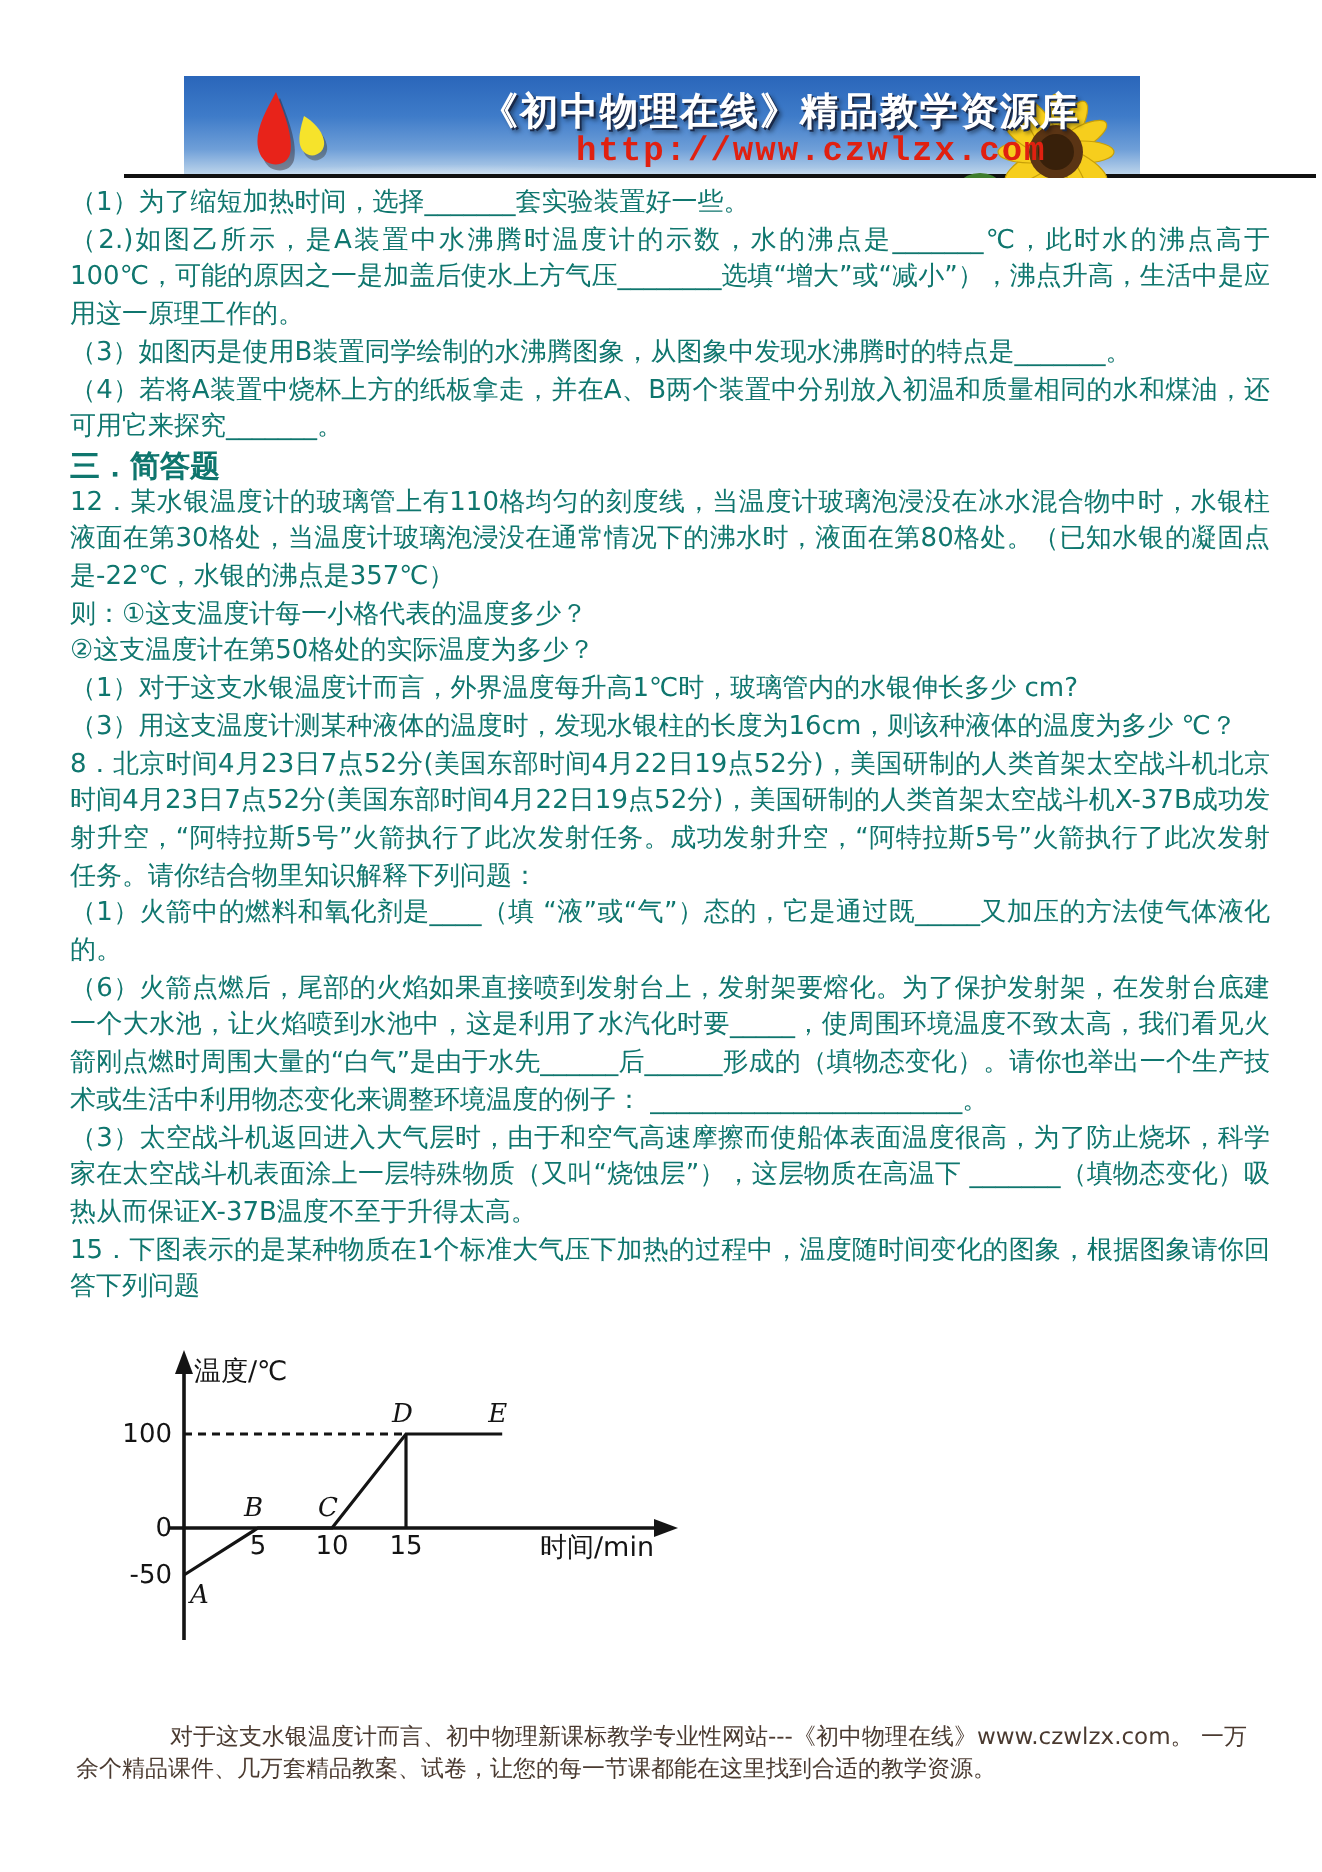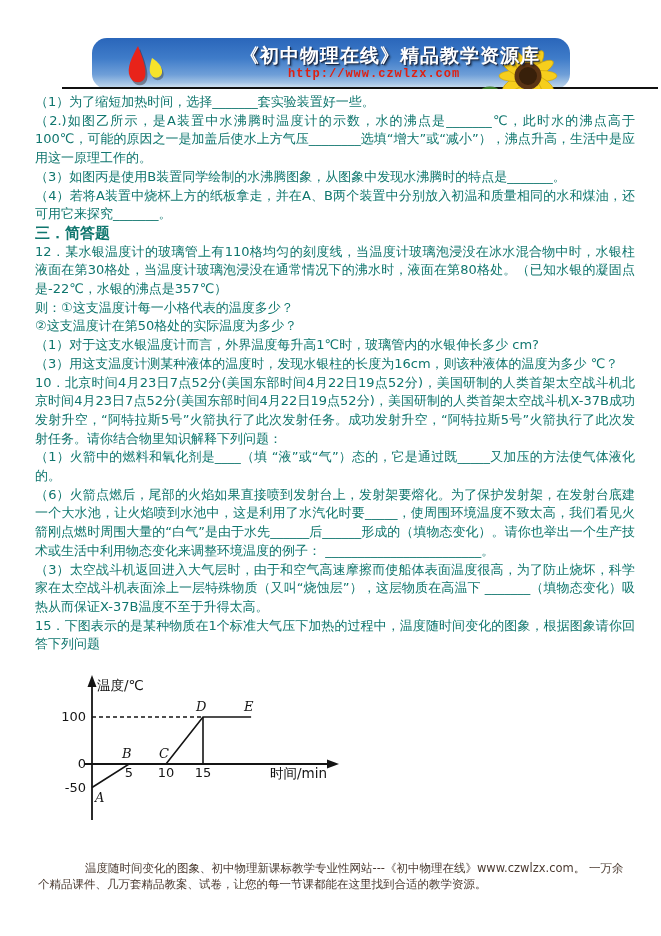--- a/index.html
+++ b/index.html
@@ -1,28 +1,28 @@
 <!DOCTYPE html>
 <html><head>
 <meta charset="utf-8">
 <style>
   html,body{margin:0;padding:0;background:#fff;}
   body{width:661px;height:936px;font-family:"DejaVu Sans",sans-serif;}
   .page{position:relative;width:661px;height:936px;background:#ffffff;overflow:hidden;}
 
   
   .banner{position:absolute;left:92px;top:38px;width:478px;height:51px;overflow:hidden;
-    background:linear-gradient(180deg,#2a66ba 0%,#3f7cc9 40%,#6f9fd8 72%,#c9ddee 100%);border-radius:15px;}
+    background:linear-gradient(180deg,#2a66ba 0%,#3f7cc9 40%,#6f9fd8 72%,#c9ddee 100%);}
   .banner::after{content:"";position:absolute;left:0;right:0;bottom:-10px;height:24px;
     background:radial-gradient(ellipse 55% 100% at 28% 100%,rgba(255,255,255,.95),rgba(255,255,255,0) 70%),
                radial-gradient(ellipse 45% 90% at 68% 100%,rgba(255,255,255,.75),rgba(255,255,255,0) 70%);}
   .banner-title{position:absolute;left:148px;top:5px;color:#ffffff;font-weight:bold;font-size:19px;
     letter-spacing:1px;text-shadow:1px 1px 0 #1a2a4a,2px 2px 2px rgba(0,0,0,.45);white-space:nowrap;z-index:3;}
   .banner-url{position:absolute;left:196px;top:29px;color:#e02010;font-family:"Liberation Mono",monospace;
-    font-weight:bold;font-size:12px;letter-spacing:1px;white-space:nowrap;z-index:3;}
+    font-weight:bold;font-size:17px;letter-spacing:1px;white-space:nowrap;z-index:3;}
   .banner-logo{position:absolute;left:28px;top:6px;z-index:2;}
   .banner-flower{position:absolute;right:2px;bottom:-8px;z-index:2;}
   .header-rule{position:absolute;left:62px;top:87px;width:596px;height:2px;background:#111;}
 
   
   .content{position:absolute;left:35px;top:93px;width:600px;color:#0f766e;
     font-size:13px;line-height:18.7px;text-align:justify;z-index:1;}
   .content p{margin:0;}
   .content p.bold{font-weight:bold;font-size:15px;}
 
@@ -77,21 +77,21 @@
       <p>（1）为了缩短加热时间，选择_______套实验装置好一些。</p>
       <p>（2.)如图乙所示，是A装置中水沸腾时温度计的示数，水的沸点是_______℃，此时水的沸点高于100℃，可能的原因之一是加盖后使水上方气压________选填“增大”或“减小”），沸点升高，生活中是应用这一原理工作的。</p>
       <p>（3）如图丙是使用B装置同学绘制的水沸腾图象，从图象中发现水沸腾时的特点是_______。</p>
       <p>（4）若将A装置中烧杯上方的纸板拿走，并在A、B两个装置中分别放入初温和质量相同的水和煤油，还可用它来探究_______。</p>
       <p class="bold">三．简答题</p>
       <p>12．某水银温度计的玻璃管上有110格均匀的刻度线，当温度计玻璃泡浸没在冰水混合物中时，水银柱液面在第30格处，当温度计玻璃泡浸没在通常情况下的沸水时，液面在第80格处。（已知水银的凝固点是-22℃，水银的沸点是357℃）</p>
       <p>则：①这支温度计每一小格代表的温度多少？</p>
       <p>②这支温度计在第50格处的实际温度为多少？</p>
       <p>（1）对于这支水银温度计而言，外界温度每升高1℃时，玻璃管内的水银伸长多少 cm?</p>
       <p>（3）用这支温度计测某种液体的温度时，发现水银柱的长度为16cm，则该种液体的温度为多少 ℃？</p>
-      <p>10．北京时间4月23日7点52分(美国东部时间4月22日19点52分)，美国研制的人类首架太空战斗机北京时间4月23日7点52分(美国东部时间4月22日19点52分)，美国研制的人类首架太空战斗机X-37B成功发射升空，“阿特拉斯5号”火箭执行了此次发射任务。成功发射升空，“阿特拉斯5号”火箭执行了此次发射任务。请你结合物里知识解释下列问题：</p>
+      <p>8．北京时间4月23日7点52分(美国东部时间4月22日19点52分)，美国研制的人类首架太空战斗机北京时间4月23日7点52分(美国东部时间4月22日19点52分)，美国研制的人类首架太空战斗机X-37B成功发射升空，“阿特拉斯5号”火箭执行了此次发射任务。成功发射升空，“阿特拉斯5号”火箭执行了此次发射任务。请你结合物里知识解释下列问题：</p>
       <p>（1）火箭中的燃料和氧化剂是____（填 “液”或“气”）态的，它是通过既_____又加压的方法使气体液化的。</p>
       <p>（6）火箭点燃后，尾部的火焰如果直接喷到发射台上，发射架要熔化。为了保护发射架，在发射台底建一个大水池，让火焰喷到水池中，这是利用了水汽化时要_____，使周围环境温度不致太高，我们看见火箭刚点燃时周围大量的“白气”是由于水先______后______形成的（填物态变化）。请你也举出一个生产技术或生活中利用物态变化来调整环境温度的例子： ________________________。</p>
       <p>（3）太空战斗机返回进入大气层时，由于和空气高速摩擦而使船体表面温度很高，为了防止烧坏，科学家在太空战斗机表面涂上一层特殊物质（又叫“烧蚀层”），这层物质在高温下 _______（填物态变化）吸热从而保证X-37B温度不至于升得太高。</p>
       <p>15．下图表示的是某种物质在1个标准大气压下加热的过程中，温度随时间变化的图象，根据图象请你回答下列问题</p>
     </div>
 
   <div class="chart-block">
     <svg id="chart-svg" width="320" height="150" viewBox="0 0 320 150">
         <rect x="0" y="0" width="320" height="150" fill="#ffffff"></rect>
         <line x1="52" y1="43" x2="163" y2="43" stroke="#141414" stroke-width="1.6" stroke-dasharray="4,3"></line>
@@ -110,15 +110,15 @@
         <text x="46" y="94" text-anchor="end" font-size="13" fill="#141414">0</text>
         <text x="46" y="117.5" text-anchor="end" font-size="13" fill="#141414">-50</text>
         <text x="89" y="103" text-anchor="middle" font-size="13" fill="#141414">5</text>
         <text x="126" y="103" text-anchor="middle" font-size="13" fill="#141414">10</text>
         <text x="163" y="103" text-anchor="middle" font-size="13" fill="#141414">15</text>
         <text x="57" y="16" font-size="13.5" fill="#141414">温度/℃</text>
         <text x="230" y="104" font-size="13.5" fill="#141414">时间/min</text>
       </svg>
   </div>
 
-  <div class="footer">温度随时间变化的图象、初中物理新课标教学专业性网站---《初中物理在线》www.czwlzx.com。 一万余个精品课件、几万套精品教案、试卷，让您的每一节课都能在这里找到合适的教学资源。</div>
+  <div class="footer">对于这支水银温度计而言、初中物理新课标教学专业性网站---《初中物理在线》www.czwlzx.com。 一万余个精品课件、几万套精品教案、试卷，让您的每一节课都能在这里找到合适的教学资源。</div>
 
 </div>
 
 </body></html>

